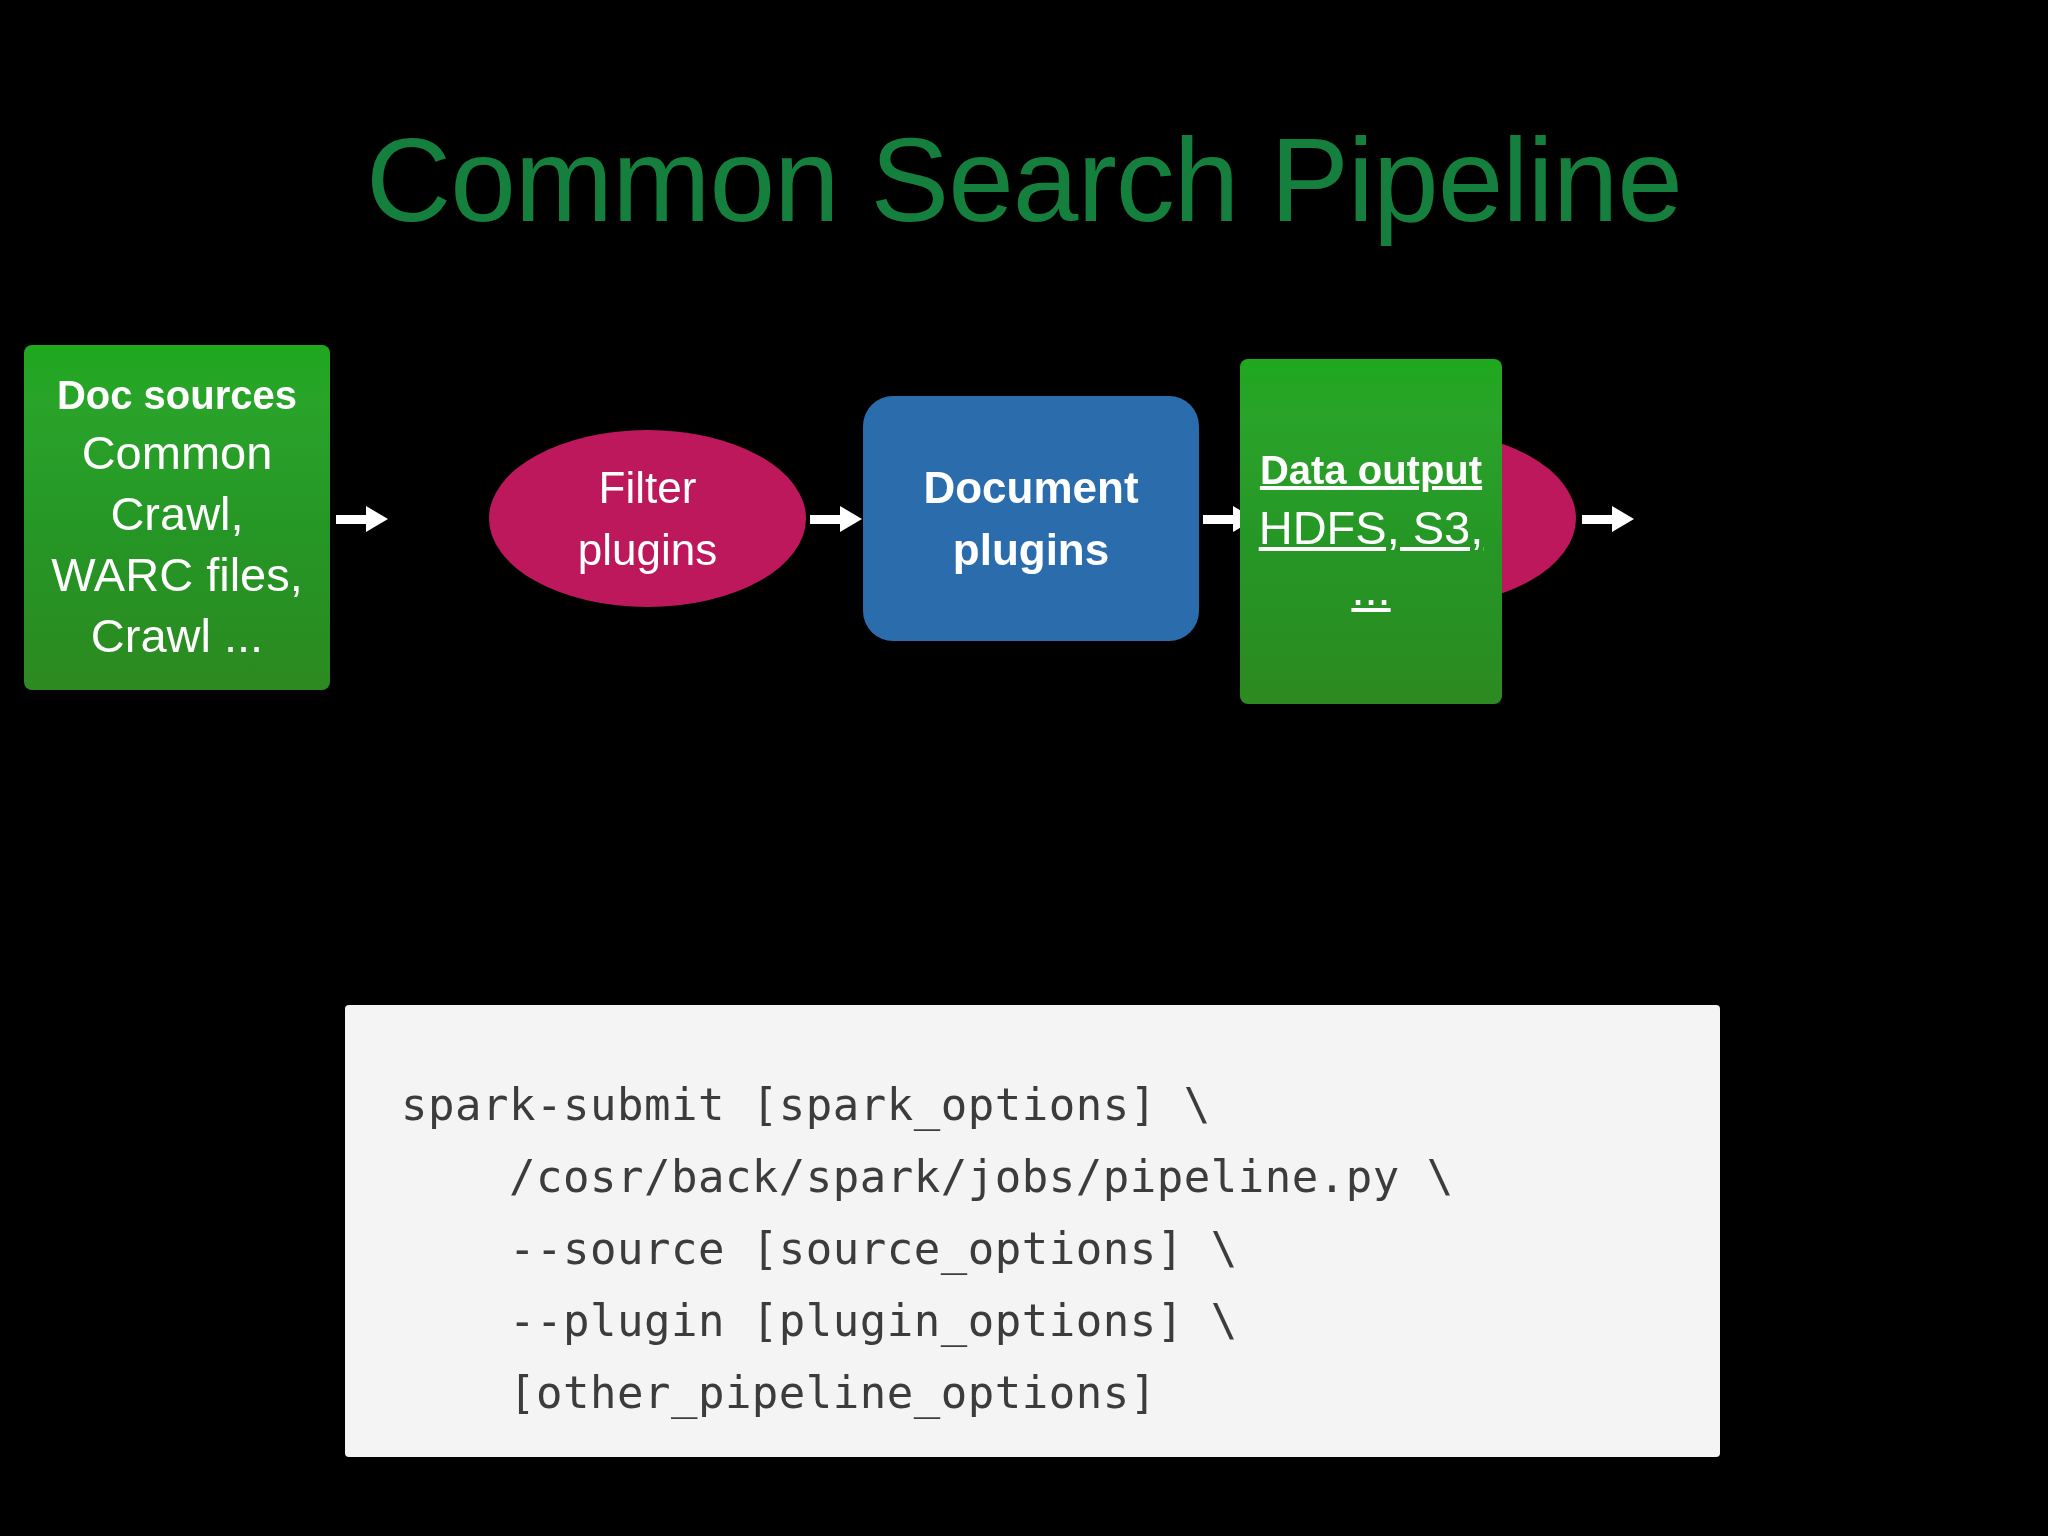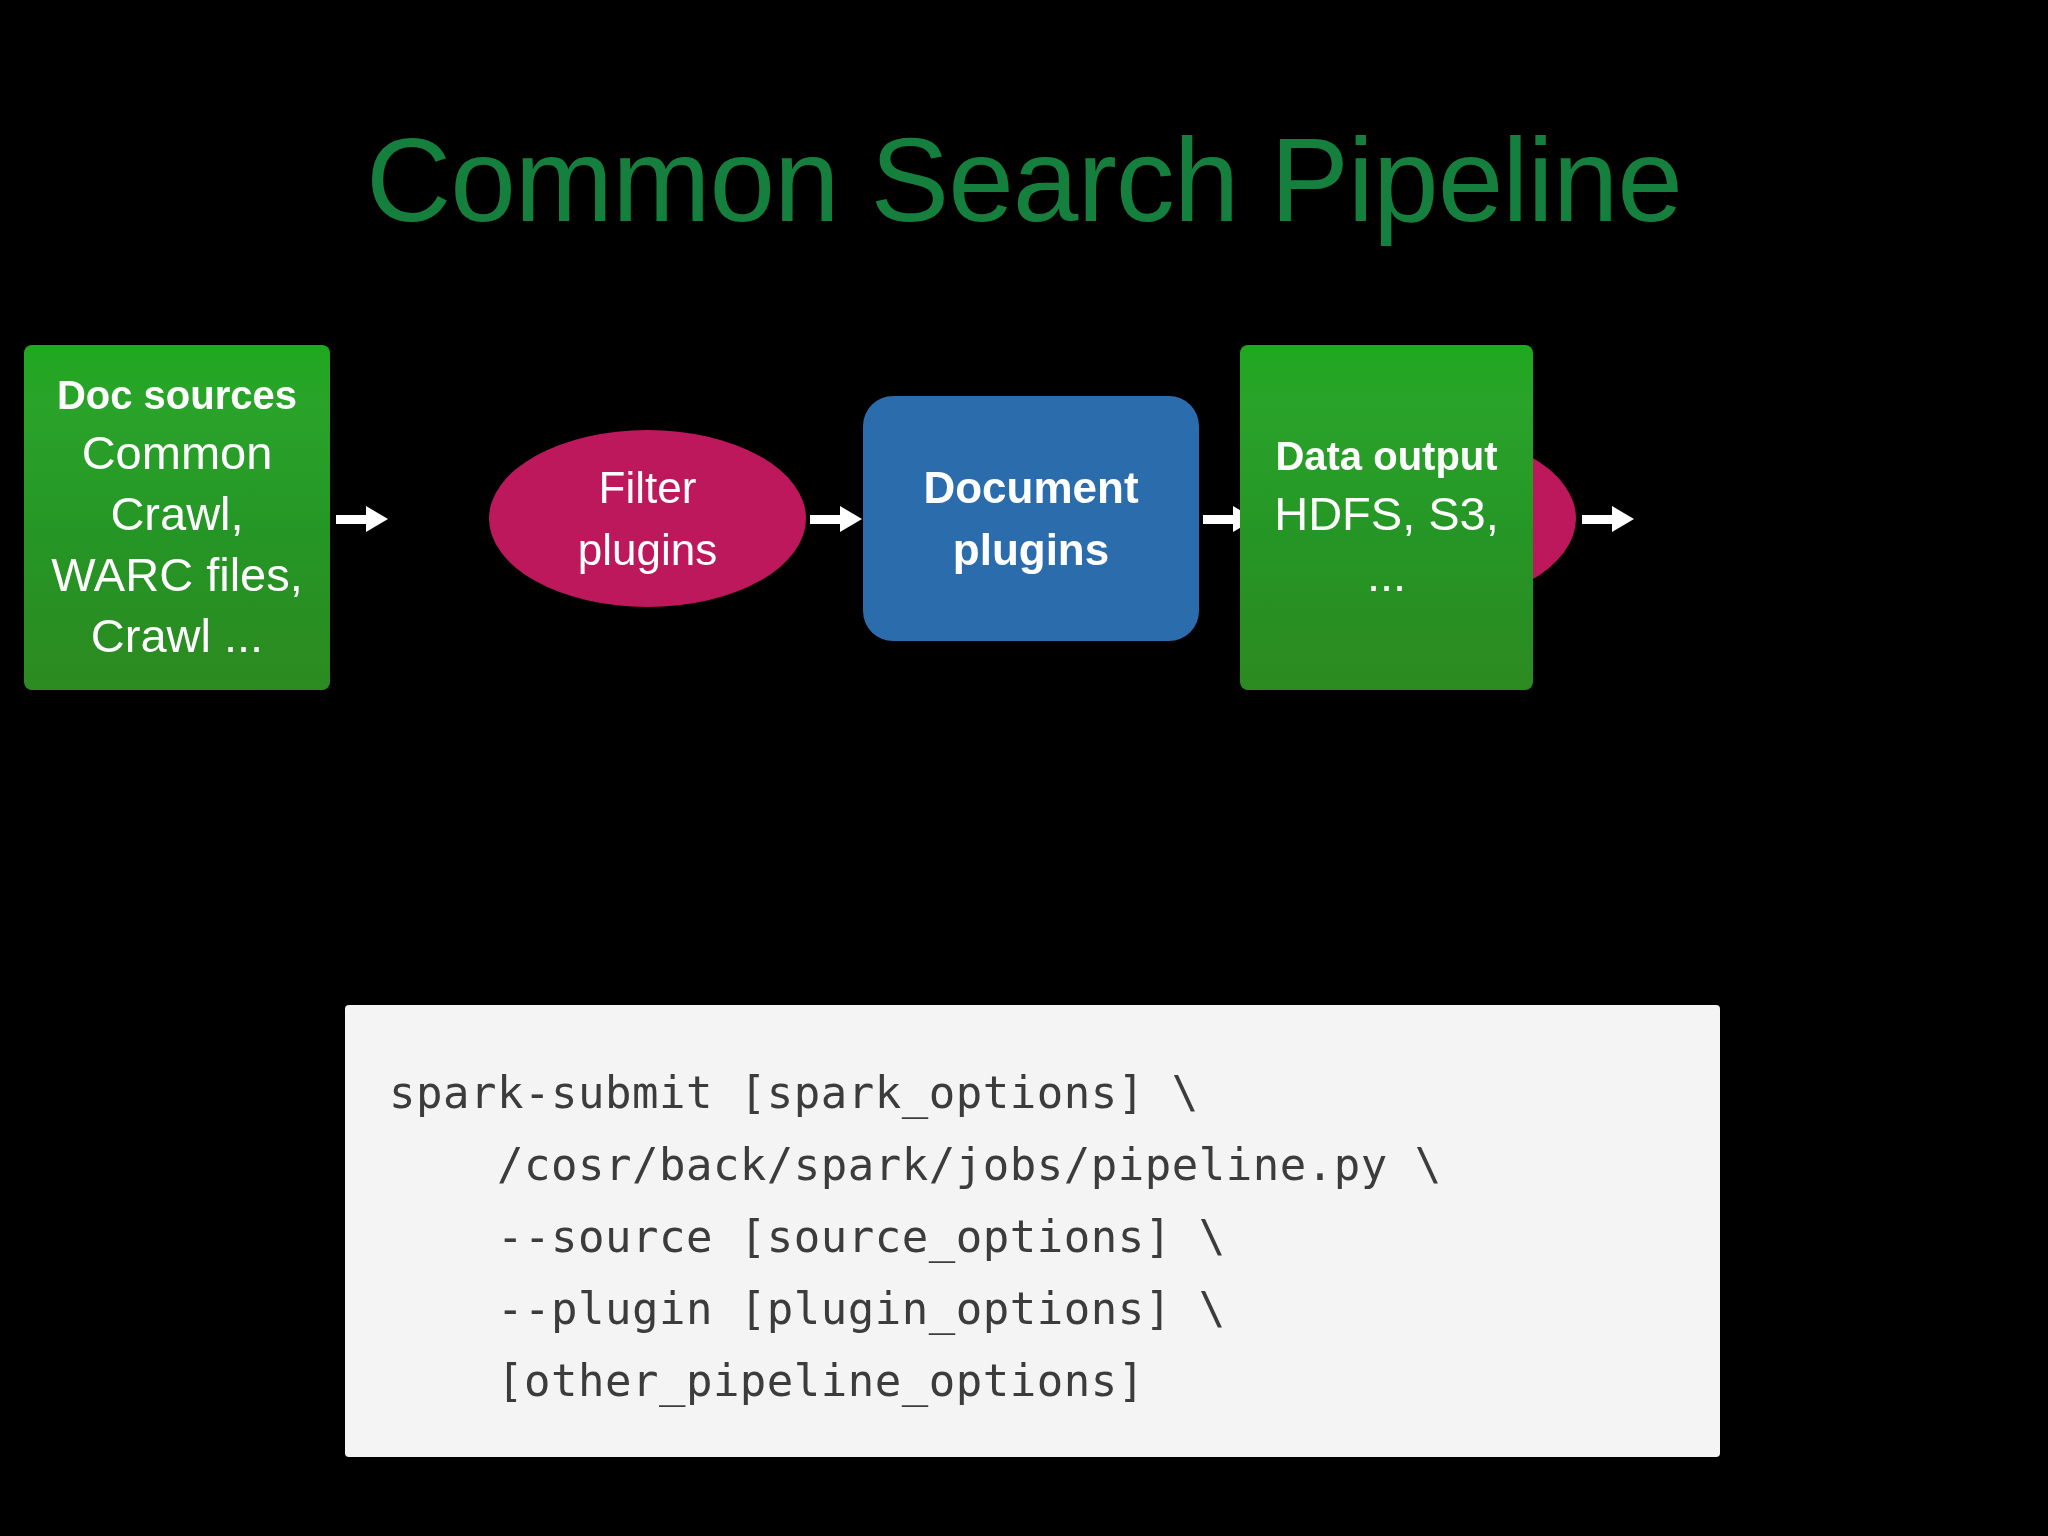--- a/index.html
+++ b/index.html
@@ -78,23 +78,24 @@
   }
 
   #node-doc-sources {
     left: 24px;
     top: 5px;
     width: 306px;
     height: 345px;
   }
   #node-data-output {
     left: 1240px;
-    top: 5px;
-    width: 293px;
+    top: 19px;
+    width: 262px;
     height: 345px;
+    text-decoration: underline;
   }
 
   
   .blue-ellipse {
     background: #be185d;
     border-radius: 50%;
   }
   .blue-ellipse .label {
     font-weight: 300;
     font-size: 44px;
@@ -166,21 +167,21 @@
     left: 345px;
     top: 1005px;
     width: 1375px;
     height: 452px;
     background: #f4f4f5;
     border-radius: 4px;
     box-sizing: border-box;
     padding: 48px 0 0 0;
   }
   #code-block pre {
-    margin: 4px;
+    margin: 16px;
     padding: 0 0 0 40px;
     font-family: "DejaVu Sans Mono", "Liberation Mono", monospace;
     font-size: 44px;
     line-height: 72px;
     color: #3c3c3c;
     white-space: pre;
     letter-spacing: 0.5px;
   }
 </style>
 </head>

